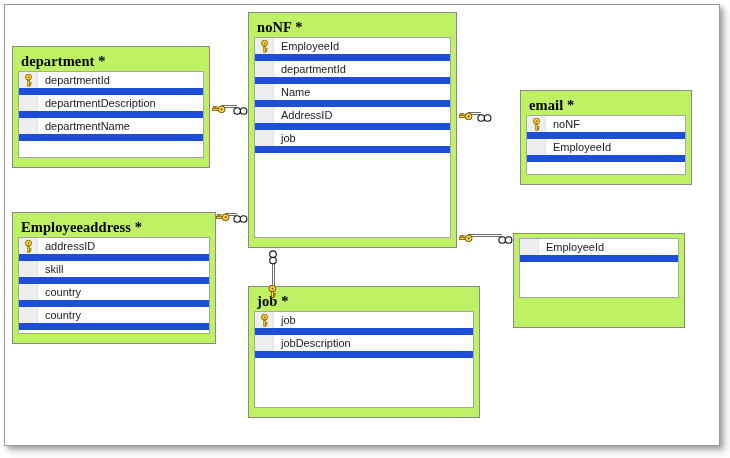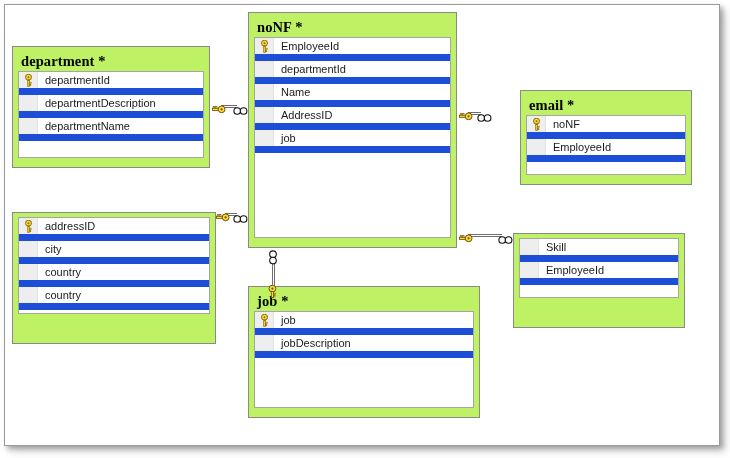--- a/index.html
+++ b/index.html
@@ -185,53 +185,50 @@
             </div>
             <div class="field-name">noNF</div>
           </div>
           <div class="field-row">
             <div class="field-gutter"></div>
             <div class="field-name">EmployeeId</div>
           </div>
         </div>
       </div>
       <div class="entity" style="left: 12px; top: 212px; width: 204px; height: 132px;">
+        <div class="entity-title">Employeeaddress *</div>
         <div class="fields">
           <div class="field-row">
             <div class="field-gutter">
               <svg class="key-glyph" viewBox="0 0 9 13" xmlns="http://www.w3.org/2000/svg">
                 <circle cx="4.5" cy="3.2" r="3.0" fill="#FFD83B" stroke="#8a6d00" stroke-width="1"></circle>
                 <circle cx="4.5" cy="3.2" r="1.0" fill="#8a6d00"></circle>
                 <rect x="3.7" y="5.8" width="1.7" height="6.6" fill="#FFD83B" stroke="#8a6d00" stroke-width="0.7"></rect>
                 <rect x="5.2" y="8.2" width="2.0" height="1.3" fill="#FFD83B" stroke="#8a6d00" stroke-width="0.6"></rect>
                 <rect x="5.2" y="10.4" width="1.6" height="1.3" fill="#FFD83B" stroke="#8a6d00" stroke-width="0.6"></rect>
               </svg>
             </div>
             <div class="field-name">addressID</div>
           </div>
           <div class="field-row">
             <div class="field-gutter"></div>
-            <div class="field-name">city</div>
+            <div class="field-name">skill</div>
           </div>
           <div class="field-row">
             <div class="field-gutter"></div>
             <div class="field-name">country</div>
           </div>
           <div class="field-row">
             <div class="field-gutter"></div>
             <div class="field-name">country</div>
           </div>
         </div>
       </div>
       <div class="entity" style="left: 513px; top: 233px; width: 172px; height: 95px;">
         <div class="fields">
-          <div class="field-row">
-            <div class="field-gutter"></div>
-            <div class="field-name">Skill</div>
-          </div>
           <div class="field-row">
             <div class="field-gutter"></div>
             <div class="field-name">EmployeeId</div>
           </div>
         </div>
       </div>
       <div class="entity" style="left: 248px; top: 286px; width: 232px; height: 132px;">
         <div class="entity-title">job *</div>
         <div class="fields">
           <div class="field-row">

